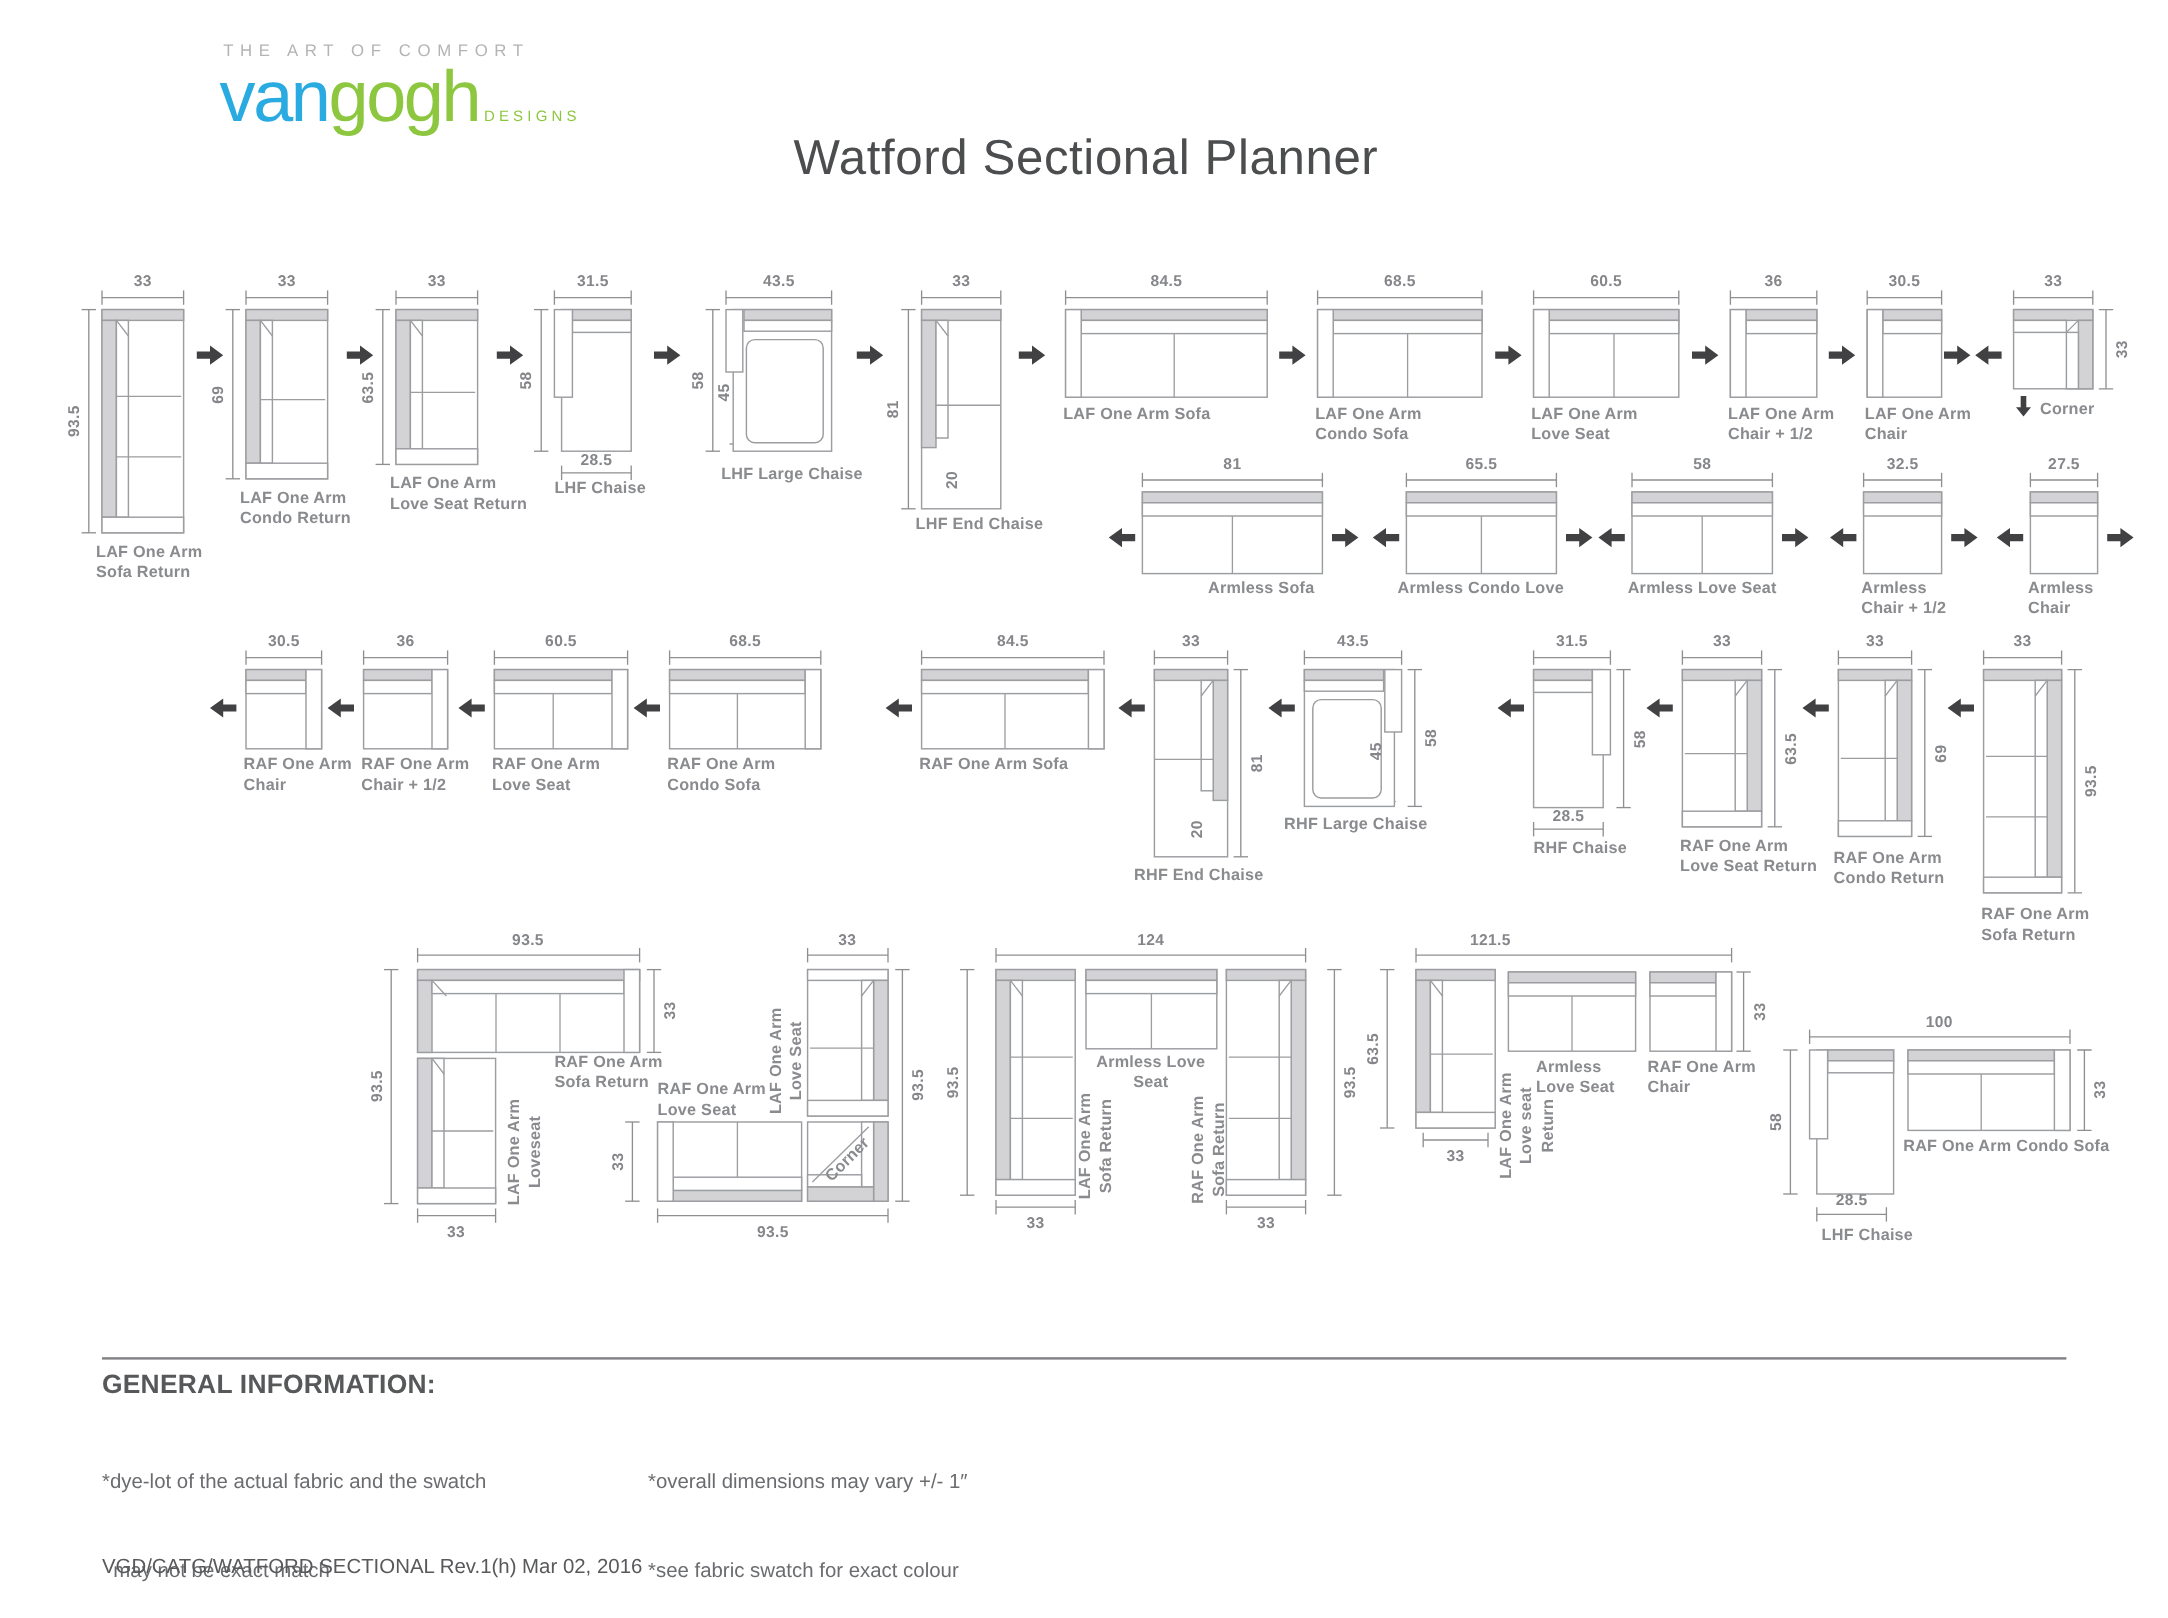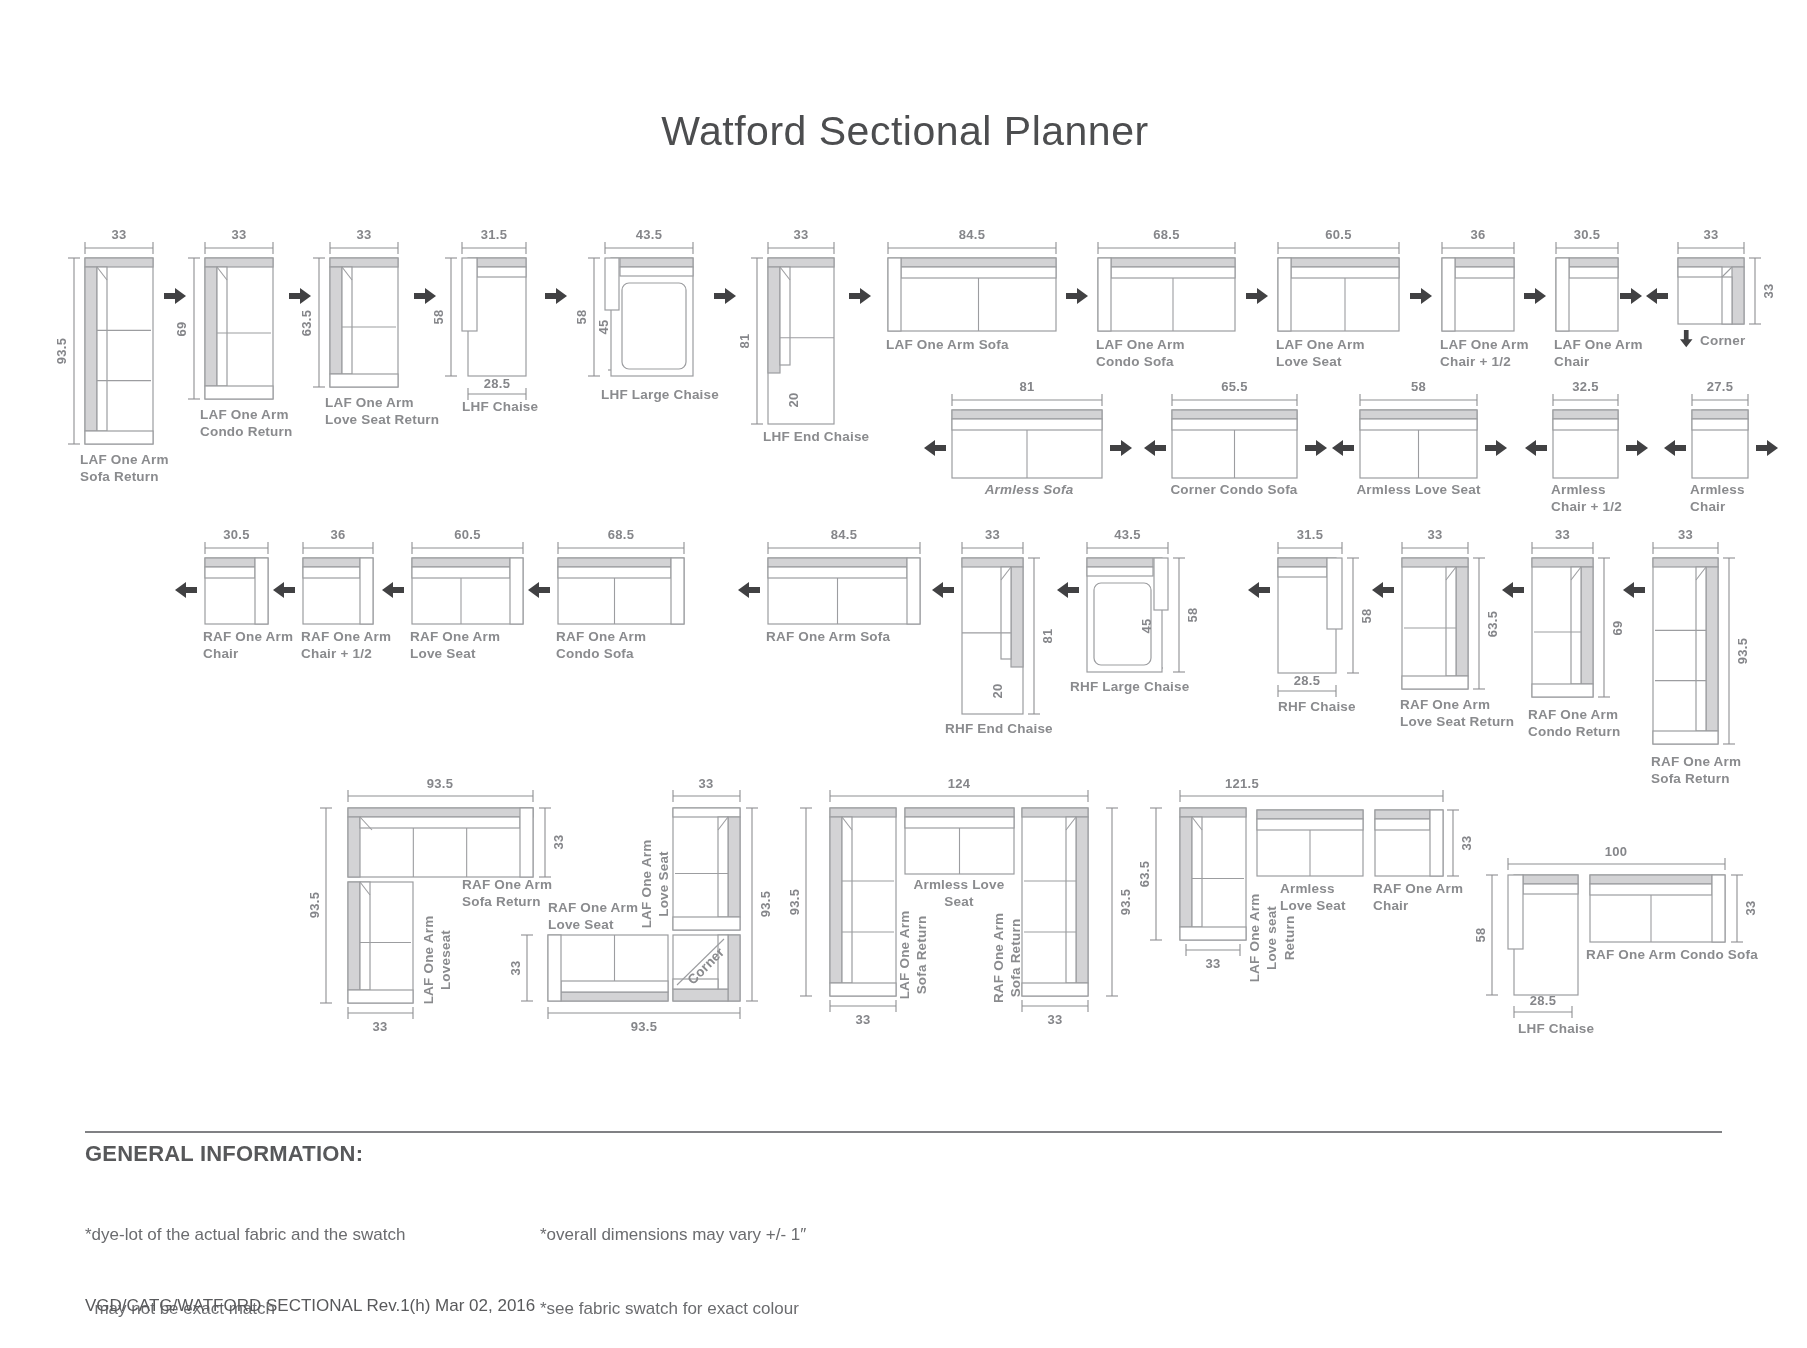--- a/index.html
+++ b/index.html
@@ -38,20 +38,24 @@
   .gi-left{left:0;}
   .gi-right{left:455px;}
 
   .doc-footer{position:absolute;left:85px;top:1296px;font-size:17px;color:#58595b;}
 </style>
 </head>
 <body>
 
 <div id="canvas">
 
+  <header class="logo">
+    <div class="logo-tagline">THE ART OF COMFORT</div>
+    <div class="logo-word"><span class="van">van</span><span class="gogh">gogh</span><span class="logo-designs">DESIGNS</span></div>
+  </header>
 
   <h1 class="page-title">Watford Sectional Planner</h1>
 
 
   <div class="divider"></div>
 
   <section class="general-info">
     <div class="gi-heading">GENERAL INFORMATION:</div>
     <div class="gi-col gi-left">
       <div>*dye-lot of the actual fabric and the swatch</div>
@@ -736,26 +740,26 @@
     <div class="piece-label" style="left: 1554px; top: 336px; width: 120px;">
       <div>LAF One Arm</div>
       <div>Chair</div>
     </div>
     <div class="dim" style="left: 1711px; top: 234px;">33</div>
     <div class="dim rot" style="left: 1768px; top: 291px;">33</div>
     <div class="piece-label" style="left: 1700px; top: 332px; width: 90px;">
       <div>Corner</div>
     </div>
     <div class="dim" style="left: 1027px; top: 386px;">81</div>
-    <div class="piece-label center" style="left: 954px; top: 481px; width: 150px; font-style: italic;">
+    <div class="piece-label center" style="left: 976px; top: 481px; width: 150px;">
       <div>Armless Sofa</div>
     </div>
     <div class="dim" style="left: 1234.5px; top: 386px;">65.5</div>
     <div class="piece-label center" style="left: 1150px; top: 481px; width: 168px;">
-      <div>Corner Condo Sofa</div>
+      <div>Armless Condo Love</div>
     </div>
     <div class="dim" style="left: 1418.5px; top: 386px;">58</div>
     <div class="piece-label center" style="left: 1340px; top: 481px; width: 157px;">
       <div>Armless Love Seat</div>
     </div>
     <div class="dim" style="left: 1585.5px; top: 386px;">32.5</div>
     <div class="piece-label" style="left: 1551px; top: 481px; width: 110px;">
       <div>Armless</div>
       <div>Chair + 1/2</div>
     </div>

